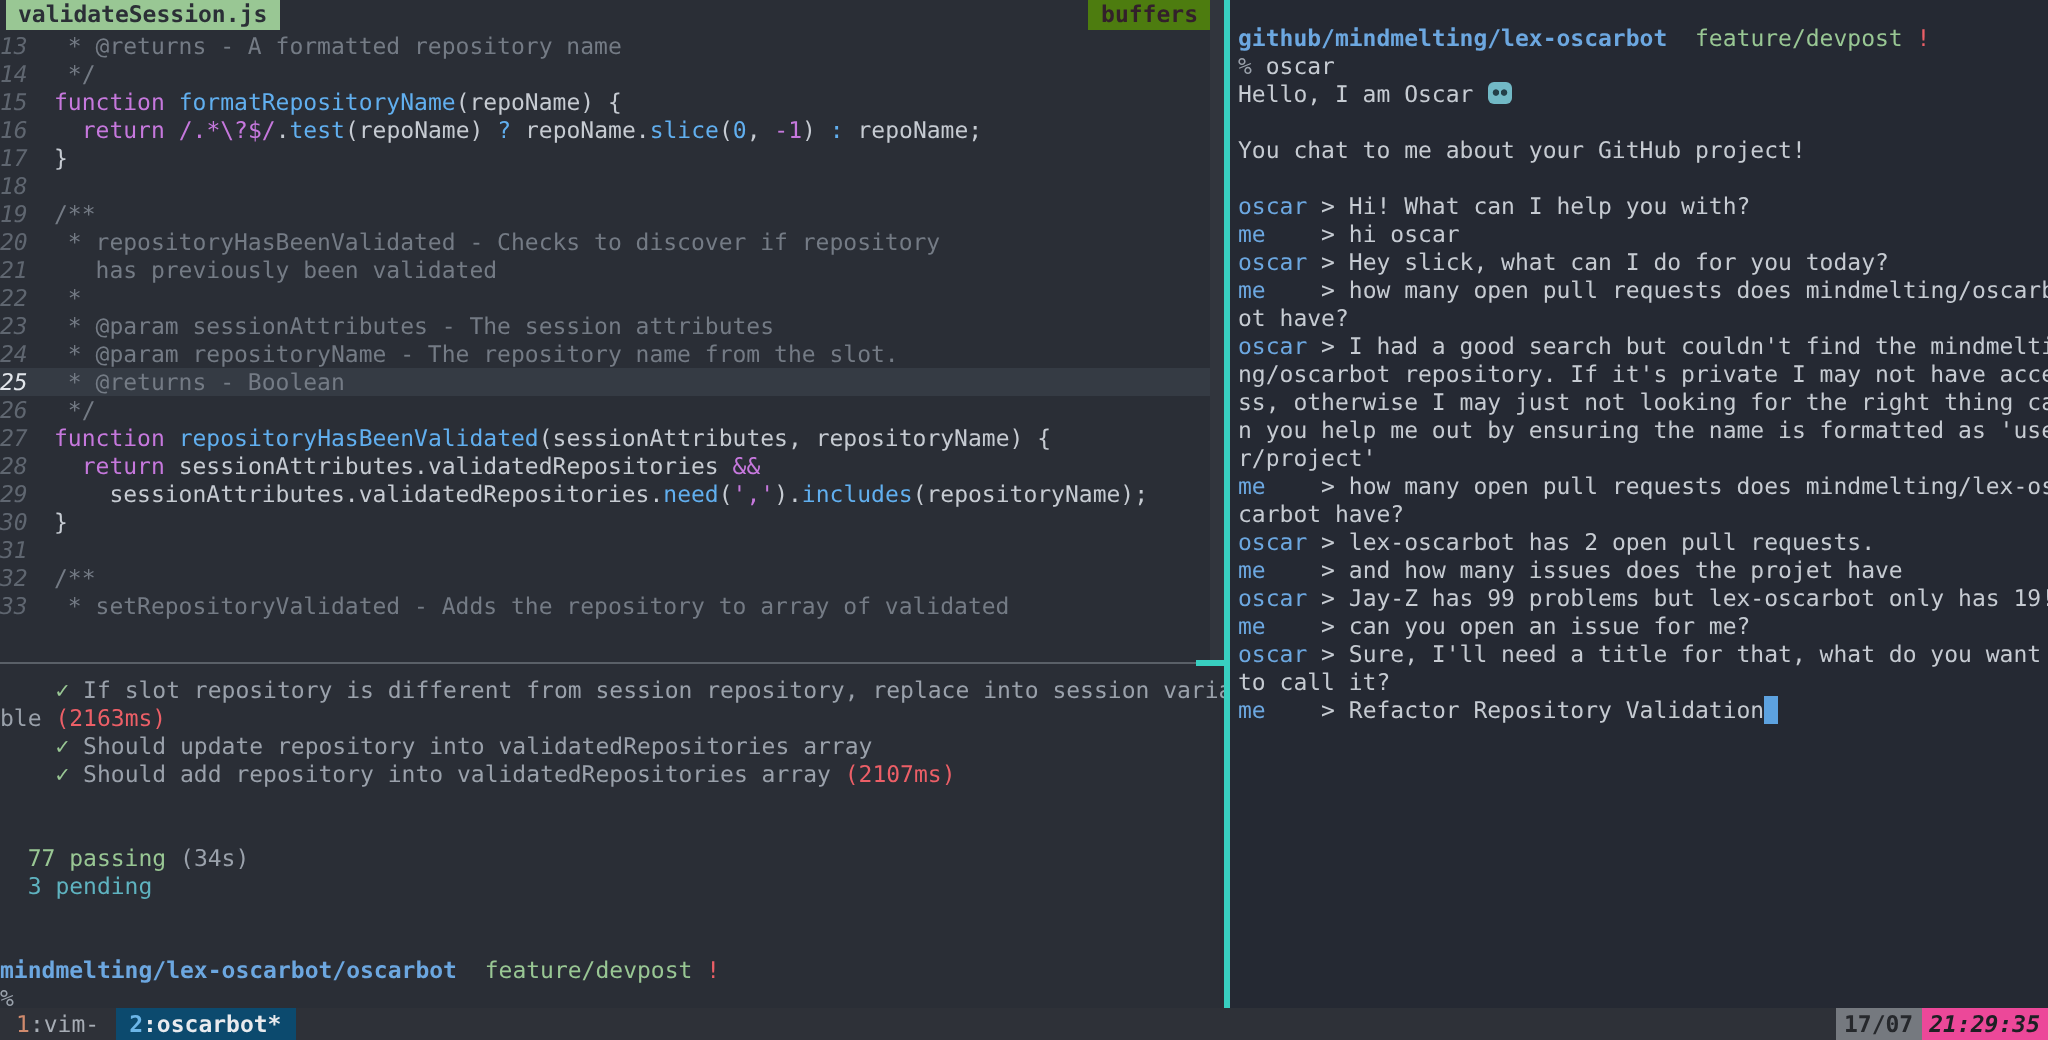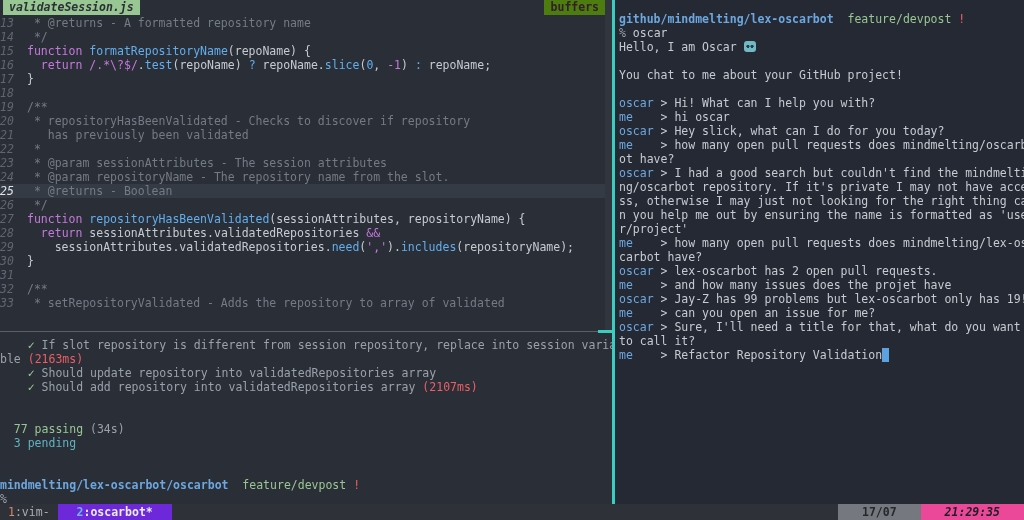--- a/index.html
+++ b/index.html
@@ -11,21 +11,21 @@
   }
   
   #pane-left{position:absolute;left:0;top:0;width:612px;height:504px;background:#2a2e36;overflow:hidden;}
   #vim-strip{position:absolute;left:605px;top:0;width:7px;height:331px;background:#31353d;}
   #hborder{position:absolute;left:0;top:331px;width:612px;height:1px;background:#5a6068;}
   #vdivider{position:absolute;left:612px;top:0;width:3px;height:504px;background:#38cfc0;}
   #vtick{position:absolute;left:598px;top:330px;width:14px;height:3px;background:#38cfc0;}
   #vim-area{position:absolute;left:0;top:0;width:612px;height:331px;overflow:hidden;}
   #tabline{position:relative;height:16px;}
   #file-tab{display:inline-block;margin-left:3px;padding:0 6px;height:15px;line-height:15px;
-    background:#99c794;color:#2b2f36;font-weight:bold;font-style:italic;}
+    background:#99c794;color:#2b2f36;font-weight:bold;}
   #buffers-tab{position:absolute;right:6px;top:0;padding:0 7px;height:15px;line-height:15px;
     background:#4d7c0f;color:#33202b;font-weight:bold;}
   #test-area{position:absolute;left:0;top:332px;width:612px;height:172px;padding-top:6px;overflow:hidden;}
   
   .trow{height:14px;display:flex;white-space:pre;overflow:hidden;}
   .trow.cur{background:#353b44;}
   .gut{flex:none;width:20px;text-align:left;padding-right:7px;color:#5f6670;font-style:italic;}
   .trow.cur .gut{color:#e2e6eb;}
   .rc{white-space:pre;}
   
@@ -49,24 +49,24 @@
       radial-gradient(circle at 67% 48%, #233f49 1.4px, rgba(0,0,0,0) 1.8px),
       #72b9c6;}
   
   #pane-right{position:absolute;left:615px;top:0;width:444px;height:504px;background:#252933;
     padding:12px 0 0 4px;box-sizing:border-box;overflow:hidden;}
   
   #status-bar{position:absolute;left:0;top:504px;width:1024px;height:16px;background:#2e3138;
     display:flex;align-items:stretch;line-height:16px;justify-content:center;}
   #win-vim{padding-left:8px;color:#a7adb5;}
   #win-vim .wnum{color:#d08a6d;}
-  #win-oscarbot{margin-left:8px;padding:0 19px;background:#6d28d9;color:#e9ebee;font-weight:bold;}
+  #win-oscarbot{margin-left:8px;padding:0 7px;background:#0c4a6e;color:#e9ebee;font-weight:bold;}
   #win-oscarbot .wnum{color:#6cb6e8;}
   #sb-right{margin-left:auto;display:flex;}
-  .chip{padding:0 24px;font-weight:bold;}
+  .chip{padding:0 4px;font-weight:bold;}
   #sb-date{background:#75797f;color:#26282c;}
   #sb-time{background:#ec4899;color:#1d2024;font-style:italic;}
 </style>
 </head>
 <body>
 
 <div id="screen">
 
   <div id="pane-left">
     <div id="vim-area">

